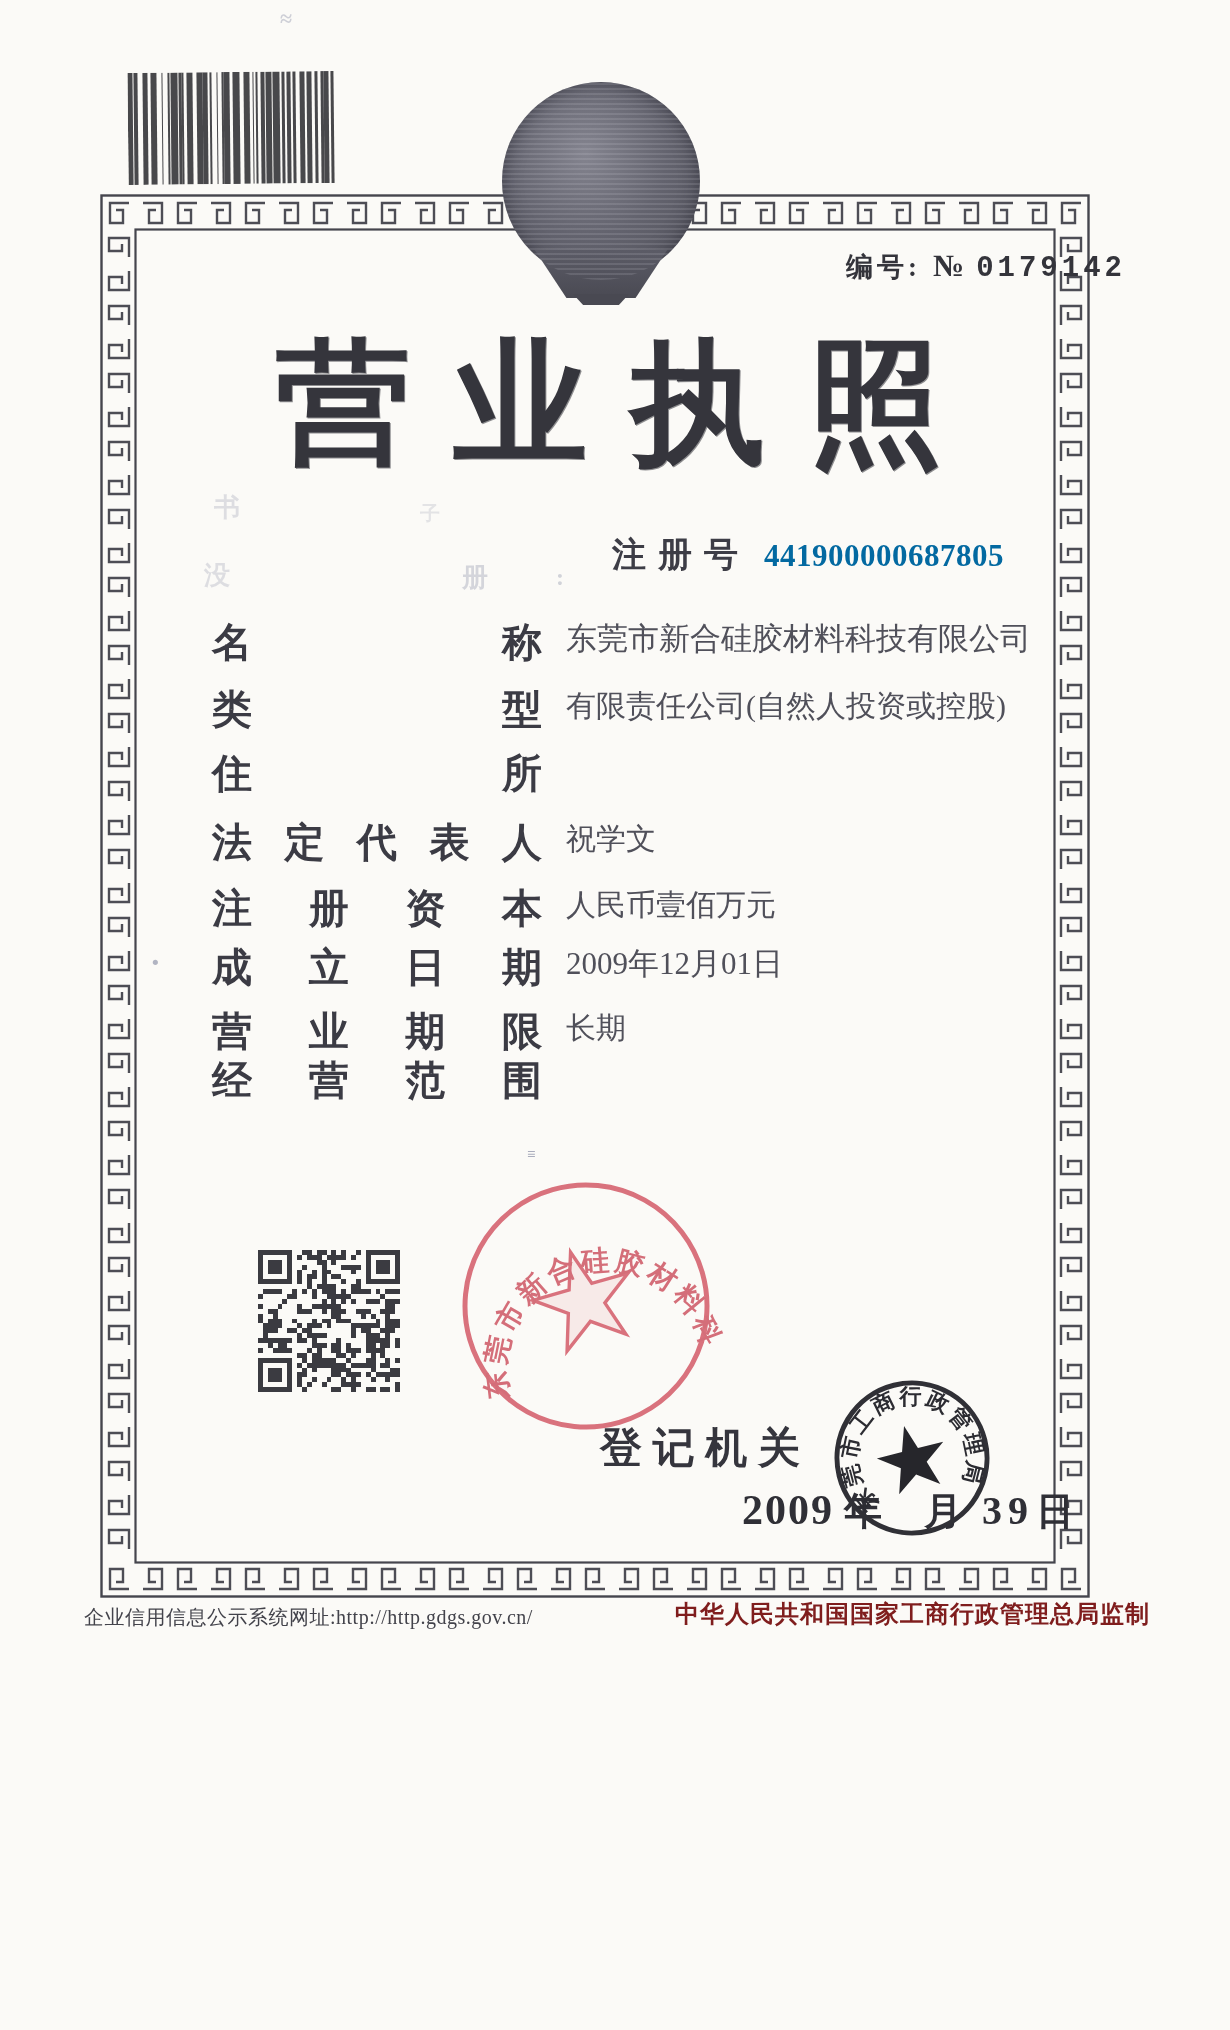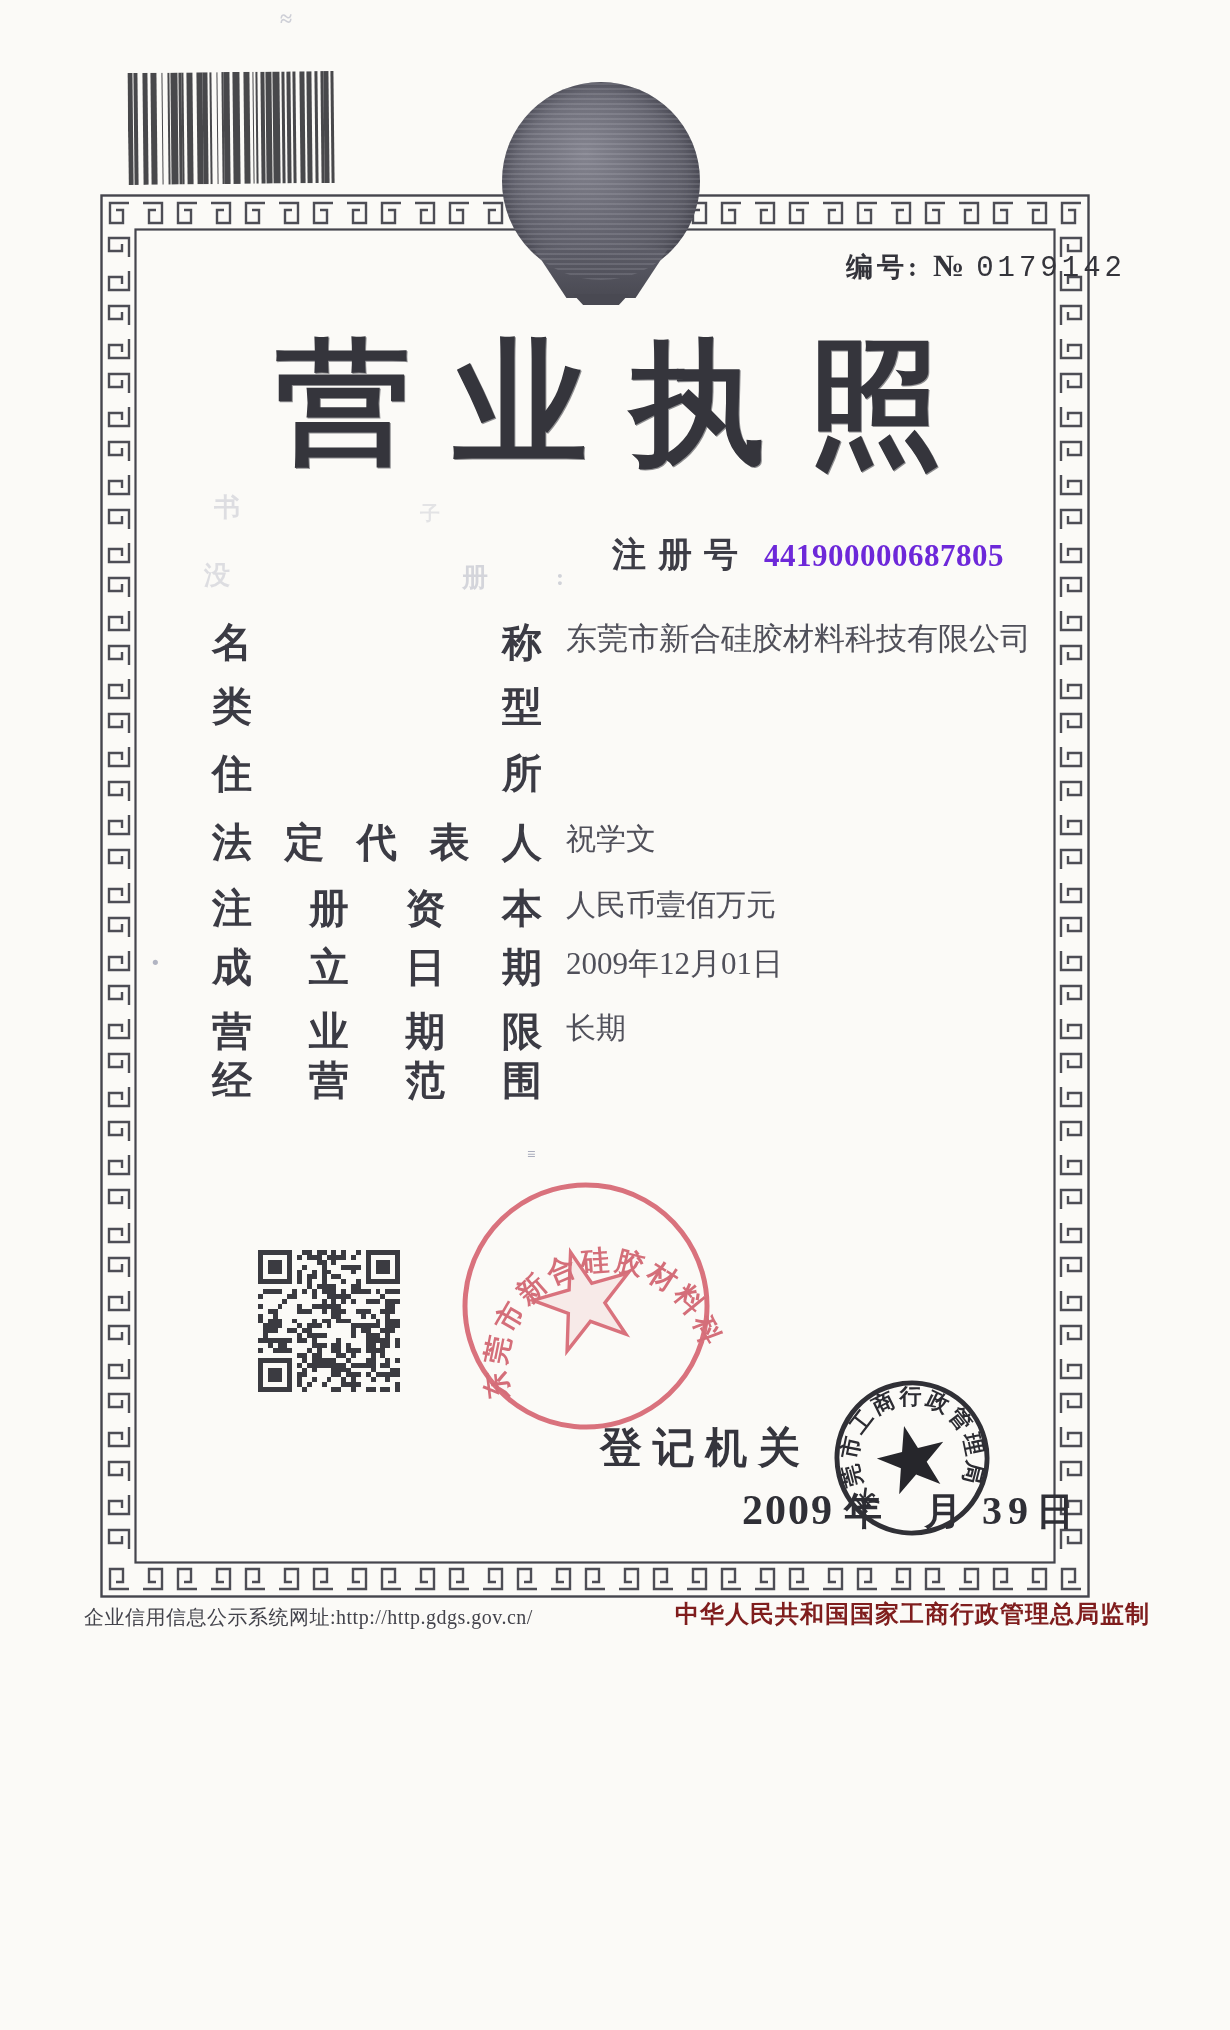--- a/index.html
+++ b/index.html
@@ -41,36 +41,36 @@
     background:repeating-linear-gradient(0deg,rgba(220,220,228,.14) 0 2px,rgba(0,0,0,0) 2px 5px);
   }
 
   
   #frame{left:100px;top:194px;z-index:1;}
 
   
   #serial{left:846px;top:248px;display:flex;align-items:baseline;gap:12px;color:#34343b;z-index:6;}
   #serial .slabel{font-size:27px;letter-spacing:4px;font-weight:600;}
   #serial .ssym{font-size:31px;font-weight:700;}
-  #serial .snum{font-size:29px;letter-spacing:4px;font-family:"Liberation Mono","DejaVu Sans Mono",monospace;font-weight:400;}
+  #serial .snum{font-size:29px;letter-spacing:4px;font-family:"Liberation Mono","DejaVu Sans Mono",monospace;font-weight:700;}
 
   
   #title{
     left:276px;top:336px;width:666px;height:150px;
     font-family:"Liberation Sans","DejaVu Sans",sans-serif;
     font-size:134px;font-weight:800;color:#35353c;line-height:1;
     text-shadow:1px 1px 0 rgba(53,53,60,.55);
     z-index:6;
   }
   .just{display:flex;justify-content:space-between;}
 
   
   #regrow{left:612px;top:532px;display:flex;align-items:baseline;z-index:6;}
   #regrow .rlabel{width:126px;font-size:34px;font-weight:600;color:#3d3d46;}
-  #regrow .rvalue{margin-left:26px;font-size:31px;letter-spacing:.5px;color:#6d28d9;font-weight:600;}
+  #regrow .rvalue{margin-left:26px;font-size:31px;letter-spacing:.5px;color:#0369a1;font-weight:600;}
 
   
   .row{position:absolute;left:212px;width:880px;display:flex;align-items:flex-end;z-index:6;}
   .flabel{width:330px;font-size:40px;font-weight:600;color:#3b3b44;line-height:1.05;flex:none;}
   .fvalue{margin-left:24px;padding-bottom:4px;font-size:30px;color:#50505a;white-space:nowrap;}
   .r1{top:618px;}  .r1 .fvalue{font-size:31px;}
   .r2{top:686px;}
   .r3{top:753px;}  .r3 .fvalue{font-size:26px;letter-spacing:.5px;}
   .r4{top:819px;}
   .r5{top:885px;}
@@ -328,20 +328,21 @@
       <span>名</span>
       <span>称</span>
     </div>
   <div class="fvalue">东莞市新合硅胶材料科技有限公司</div>
 </div>
 <div class="row r2">
   <div class="flabel just">
       <span>类</span>
       <span>型</span>
     </div>
+  <div class="fvalue">有限责任公司(自然人投资或控股)</div>
 </div>
 <div class="row r3">
   <div class="flabel just">
       <span>住</span>
       <span>所</span>
     </div>
 </div>
 <div class="row r4">
   <div class="flabel just">
       <span>法</span>

